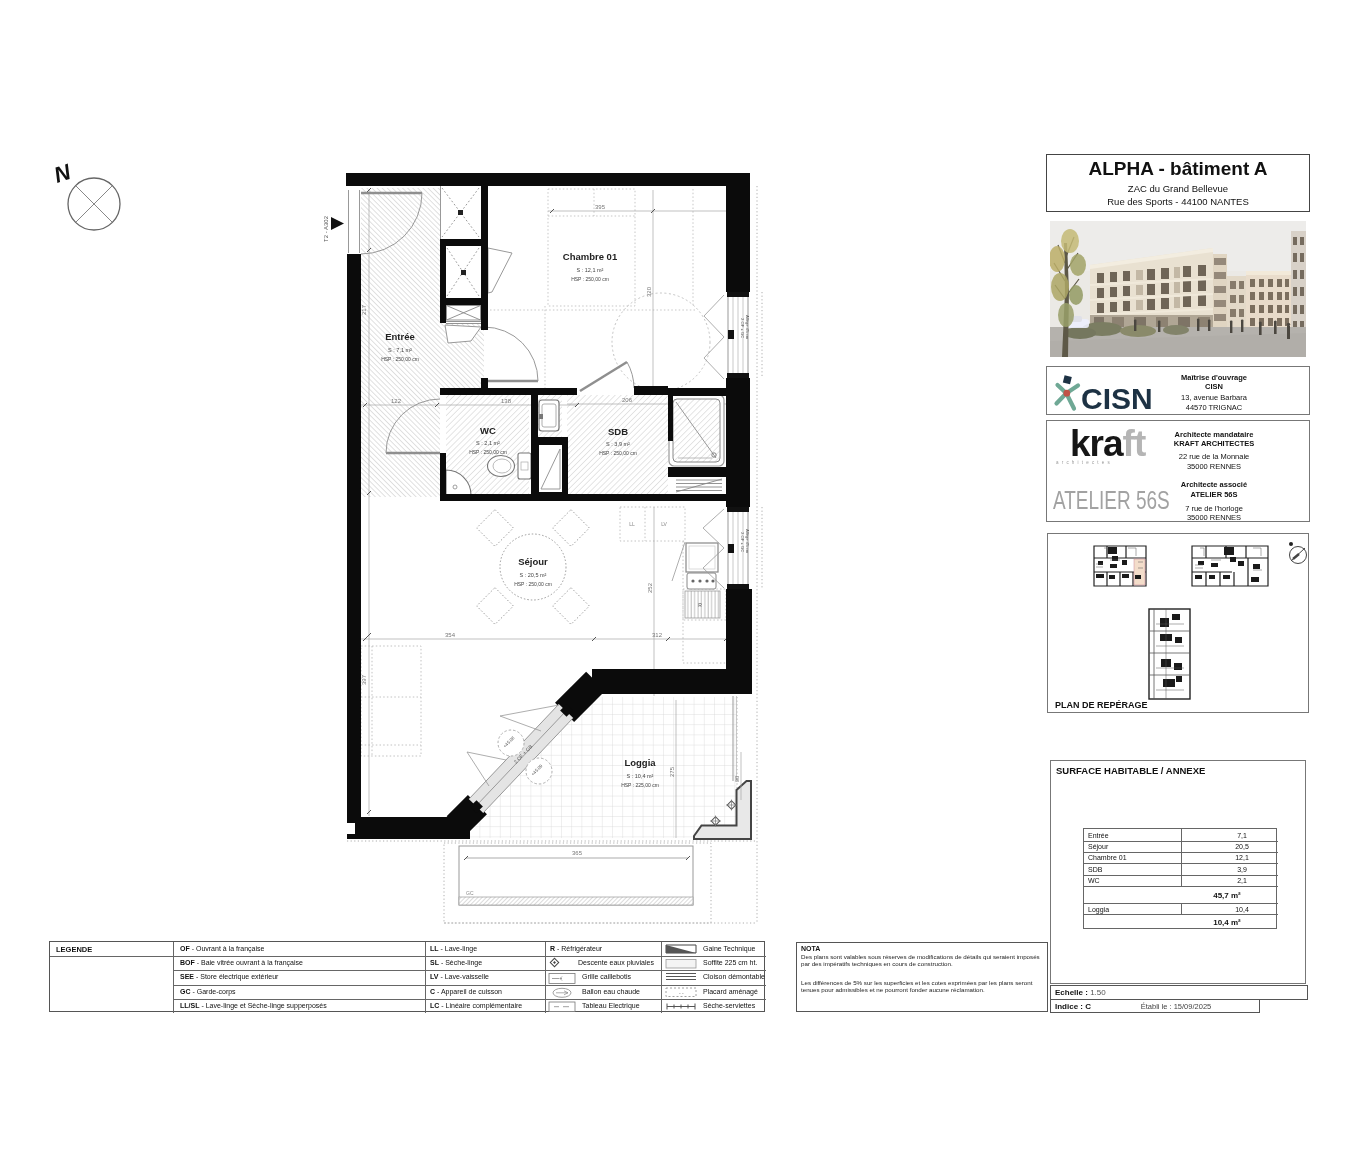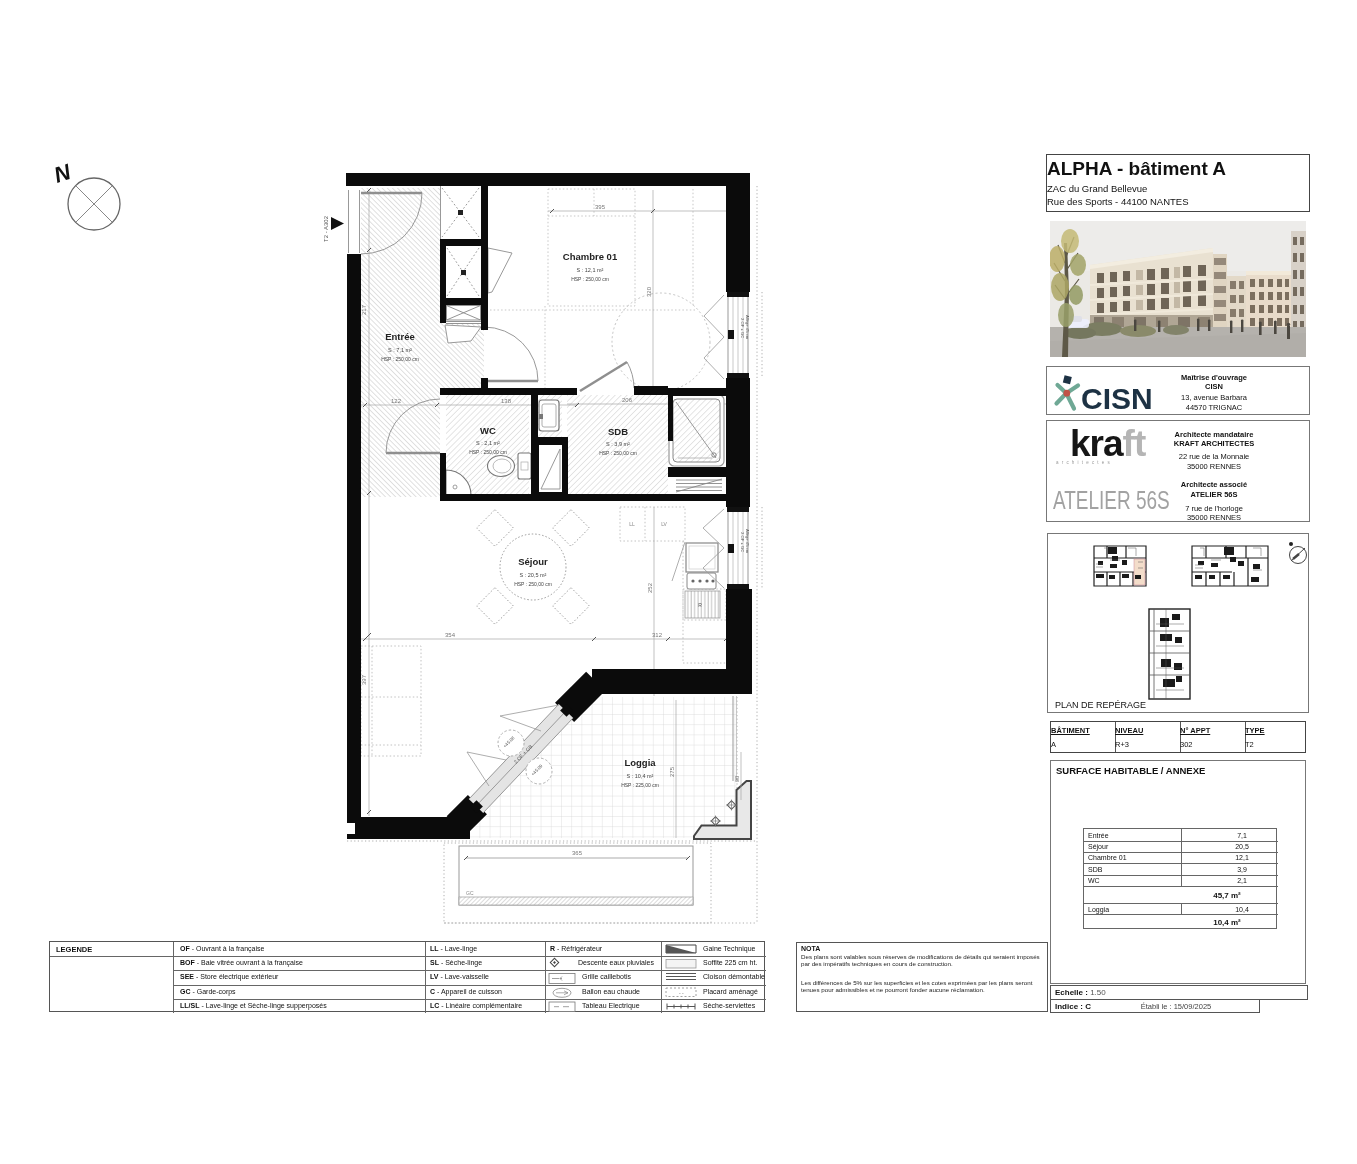--- a/index.html
+++ b/index.html
@@ -1,19 +1,19 @@
 <!DOCTYPE html>
 <html><head><meta charset="utf-8">
 <style>
 html,body{margin:0;padding:0;background:#fff}
 #page{position:relative;width:1357px;height:1164px;background:#fff;font-family:"Liberation Sans",sans-serif;overflow:hidden;color:#111}
 .abs{position:absolute}
 .bx{position:absolute;border:1px solid #555;box-sizing:border-box}
 .t{position:absolute;white-space:nowrap}
-.ctr{}
+.ctr{text-align:center}
 .r{text-align:center}
 </style></head>
 <body>
 <div id="page">
 <svg class="abs" style="left:0;top:0" width="1357" height="1164" viewBox="0 0 1357 1164">
 <defs>
 <pattern id="hat" patternUnits="userSpaceOnUse" width="3.6" height="3.6" patternTransform="rotate(-45)">
   <rect width="3.6" height="3.6" fill="#ffffff"></rect>
   <line x1="0" y1="0" x2="0" y2="3.6" stroke="#c3c3c3" stroke-width="1"></line>
 </pattern>
@@ -581,21 +581,21 @@
   <div class="t r" style="right:5px;top:18px;width:180px;font-size:7.5px;font-weight:bold">KRAFT ARCHITECTES</div>
   <div class="t r" style="right:5px;top:31px;width:180px;font-size:7.5px">22 rue de la Monnaie</div>
   <div class="t r" style="right:5px;top:41px;width:180px;font-size:7.5px">35000 RENNES</div>
   <div class="t r" style="right:5px;top:59px;width:180px;font-size:7.5px;font-weight:bold">Architecte associé</div>
   <div class="t r" style="right:5px;top:69px;width:180px;font-size:7.5px;font-weight:bold">ATELIER 56S</div>
   <div class="t r" style="right:5px;top:83px;width:180px;font-size:7.5px">7 rue de l'horloge</div>
   <div class="t r" style="right:5px;top:92px;width:180px;font-size:7.5px">35000 RENNES</div>
 </div>
 
 <div class="bx" style="left:1047px;top:533px;width:262px;height:180px;border-color:#777">
-  <div class="t" style="left:7px;top:166px;font-size:9px;font-weight:normal">PLAN DE REPÉRAGE</div>
+  <div class="t" style="left:7px;top:166px;font-size:9px;font-weight:bold">PLAN DE REPÉRAGE</div>
 
   <svg class="abs" style="left:0;top:0" width="260" height="178" viewBox="0 0 260 178">
 
     <g stroke="#222" stroke-width="1.2" fill="none">
       <path d="M46,12 h52 v40 h-52 z"></path>
       <path d="M46,24 h52 M46,38 h52 M59,38 v14 M72,38 v14 M85,38 v14 M59,12 v12 M78,12 v12"></path>
     </g>
     <rect x="86" y="25" width="11" height="26" fill="#f3ddca" stroke="#c89" stroke-width="0.5"></rect>
     <g fill="#1a1a1a">
       <rect x="60" y="13" width="9" height="7"></rect>
@@ -652,33 +652,20 @@
 
     <g>
       <circle cx="250" cy="21" r="8.5" fill="none" stroke="#444" stroke-width="1"></circle>
       <line x1="243" y1="27" x2="257" y2="14" stroke="#444" stroke-width="1"></line>
       <line x1="245" y1="25" x2="251" y2="20" stroke="#444" stroke-width="2.4"></line>
       <circle cx="243" cy="10" r="2" fill="#222"></circle>
     </g>
   </svg>
 </div>
 
-<div class="bx" style="left:1050px;top:721px;width:256px;height:32px;border-color:#444">
-  <div class="abs" style="left:64px;top:0;width:1px;height:30px;background:#555"></div>
-  <div class="abs" style="left:129px;top:0;width:1px;height:30px;background:#555"></div>
-  <div class="abs" style="left:194px;top:0;width:1px;height:30px;background:#555"></div>
-  <div class="t ctr" style="left:0;top:4px;width:64px;font-size:7.5px;font-weight:bold;text-decoration:underline">BÂTIMENT</div>
-  <div class="t ctr" style="left:64px;top:4px;width:65px;font-size:7.5px;font-weight:bold;text-decoration:underline">NIVEAU</div>
-  <div class="t ctr" style="left:129px;top:4px;width:65px;font-size:7.5px;font-weight:bold;text-decoration:underline">N° APPT</div>
-  <div class="t ctr" style="left:194px;top:4px;width:61px;font-size:7.5px;font-weight:bold;text-decoration:underline">TYPE</div>
-  <div class="t ctr" style="left:0;top:18px;width:64px;font-size:7.5px">A</div>
-  <div class="t ctr" style="left:64px;top:18px;width:65px;font-size:7.5px">R+3</div>
-  <div class="t ctr" style="left:129px;top:18px;width:65px;font-size:7.5px">302</div>
-  <div class="t ctr" style="left:194px;top:18px;width:61px;font-size:7.5px">T2</div>
-</div>
 
 <div class="bx" style="left:1050px;top:760px;width:256px;height:224px;border-color:#777">
   <div class="t" style="left:5px;top:4px;font-size:9.5px;font-weight:bold">SURFACE HABITABLE / ANNEXE</div>
 
   <div class="bx" style="left:32px;top:67px;width:194px;height:101px;border-color:#666">
     <div class="abs" style="left:0;top:11.5px;width:194px;height:1px;background:#666"></div>
     <div class="abs" style="left:0;top:23px;width:194px;height:1px;background:#666"></div>
     <div class="abs" style="left:0;top:34.3px;width:194px;height:1px;background:#666"></div>
     <div class="abs" style="left:0;top:45.6px;width:194px;height:1px;background:#666"></div>
     <div class="abs" style="left:0;top:57px;width:194px;height:1px;background:#666"></div>

